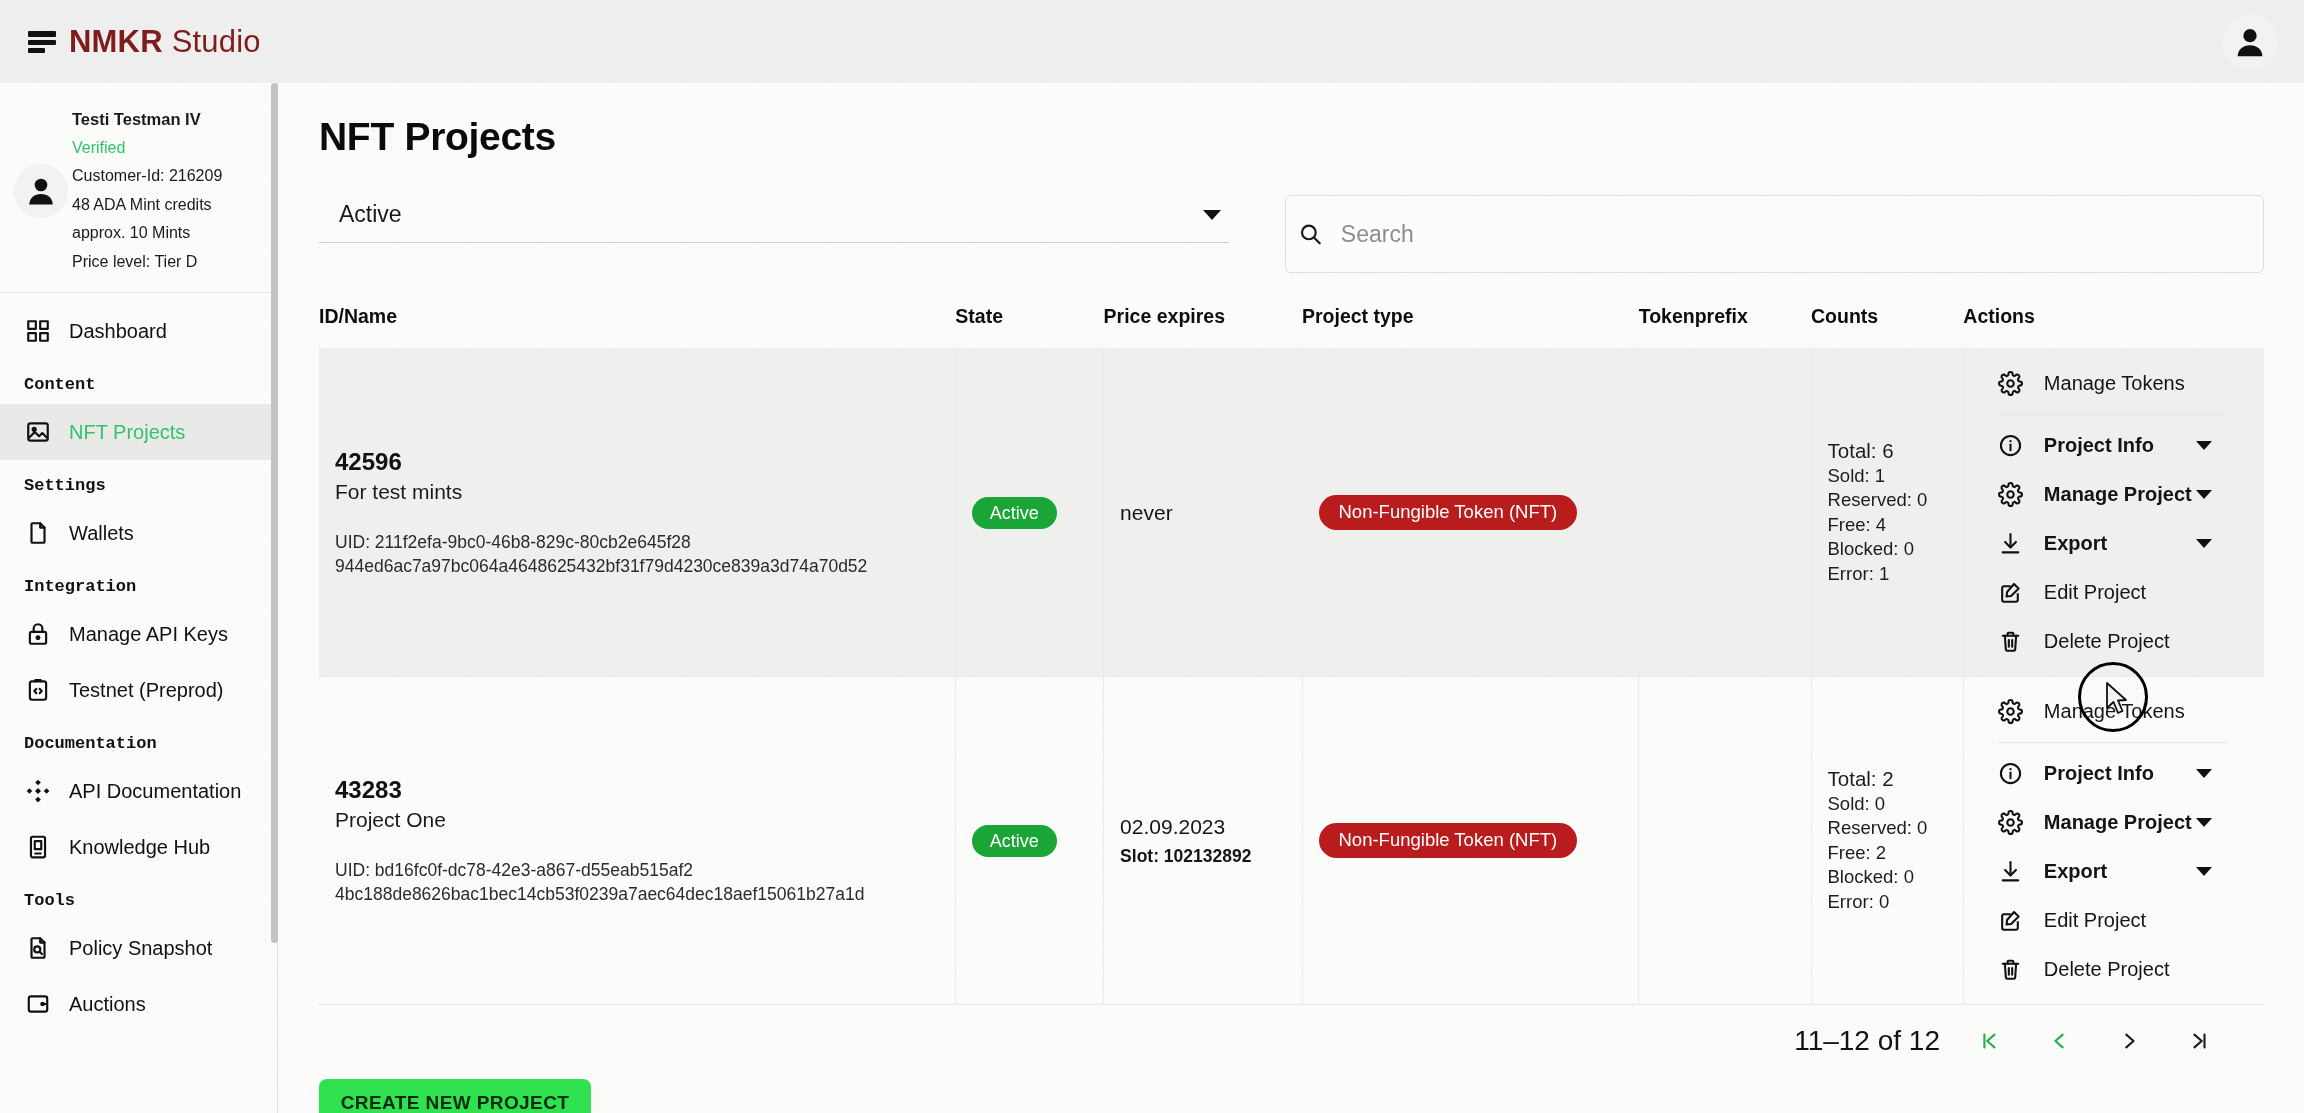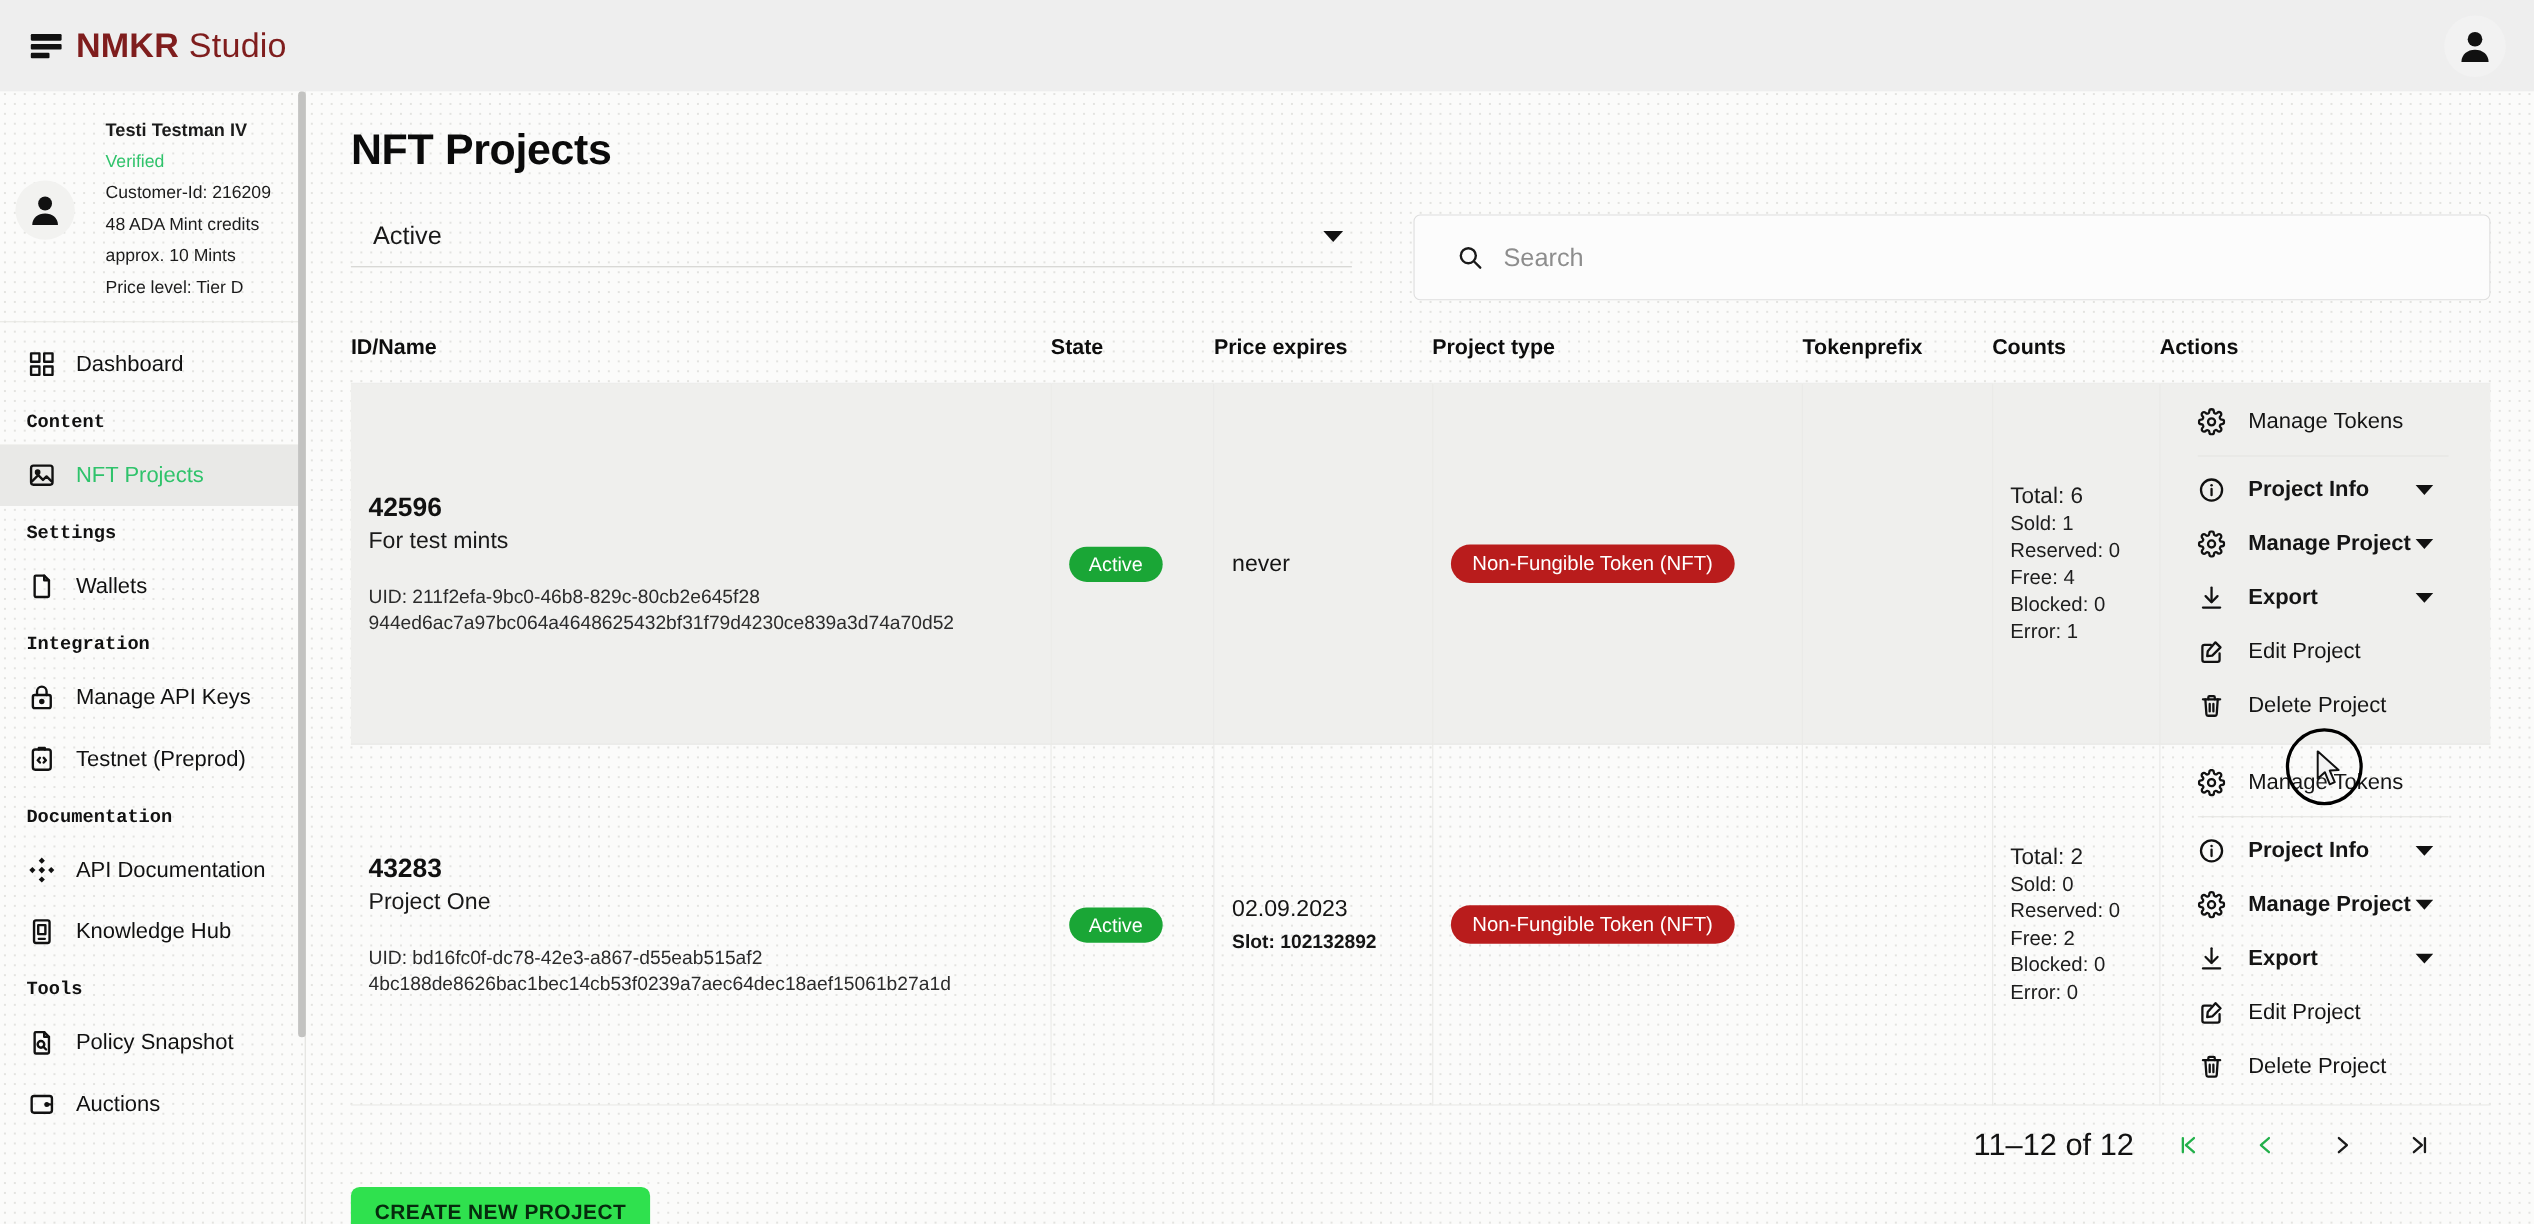--- a/index.html
+++ b/index.html
@@ -39,21 +39,21 @@
     background: #f2f2f2; display:flex; align-items:center; justify-content:center;
   }
 
   
   .sidebar {
     position: absolute; top: 83px; left: 0; width: 278px; height: 1030px;
     border-right: 1px solid #e0e0de;
     overflow: hidden;
     background: transparent;
   }
-  .profile { padding: 22px 0 16px 0; display: flex; gap: 28px; align-items: center;
+  .profile { padding: 22px 0 16px 0; display: flex; gap: 4px; align-items: center;
              border-bottom: 1px solid #e6e6e3; padding-left: 14px; padding-right: 10px; }
   .profile-av {
     width: 54px; height: 54px; border-radius: 50%; background: #f2f2f0;
     display:flex; align-items:center; justify-content:center; flex: 0 0 54px;
   }
   .profile-lines { font-size: 16px; color: #1b1b1b; line-height: 28.5px; }
   .profile-lines .pname { font-weight: 700; font-size: 16.5px; }
   .profile-lines .verified { color: #2fc36b; }
 
   .nav { padding-top: 10px; }
@@ -80,21 +80,21 @@
 
   .controls { display: flex; align-items: flex-start; gap: 56px; margin-top: 36px; }
   .select-wrap {
     width: 910px; border-bottom: 1px solid #cfcfcd; padding: 6px 8px 14px 20px;
     display: flex; align-items: center; justify-content: space-between; cursor: pointer;
   }
   .select-wrap .val { font-size: 23px; color: #191919; }
   .caret { width: 0; height: 0; border-left: 9px solid transparent; border-right: 9px solid transparent; border-top: 10px solid #111; }
   .search-box {
     flex: 1; height: 78px; border: 1px solid #dedede; border-radius: 6px; background: #fcfcfc;
-    display: flex; align-items: center; gap: 18px; padding: 0 38px;
+    display: flex; align-items: center; gap: 18px; padding: 0 12px;
   }
   .search-box input {
     border: 0; outline: 0; background: transparent; font-size: 23px; color: #444;
     font-family: "Liberation Sans", sans-serif; width: 100%;
   }
   .search-box input::placeholder { color: #8d8d8d; }
 
   
   table.grid { width: 100%; border-collapse: collapse; margin-top: 18px; table-layout: fixed; }
   table.grid th {

